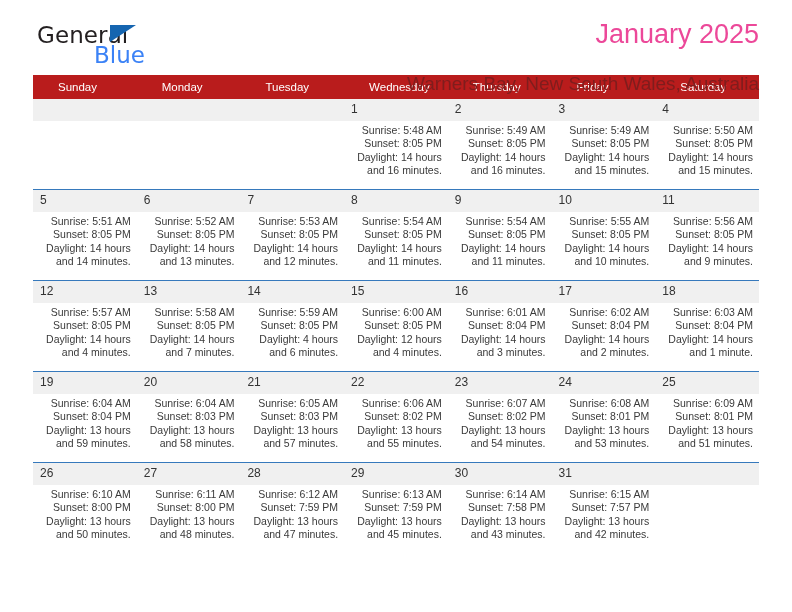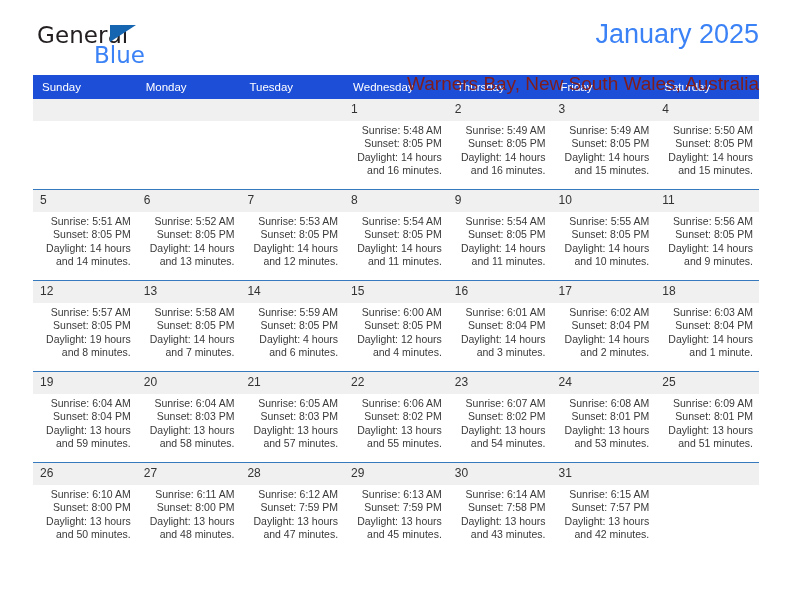--- a/index.html
+++ b/index.html
@@ -61,47 +61,47 @@
     font-family: "DejaVu Sans", sans-serif;
   }
   .title-block {
     position: absolute;
     right: 0;
     top: 18px;
     text-align: right;
   }
   .cal-title {
     font-size: 27px;
-    color: #3b82f6;
+    color: #ec4899;
     line-height: 32px;
     white-space: nowrap;
   }
   .cal-subtitle {
     font-size: 19px;
     color: #7f1d1d;
     line-height: 20px;
     margin-top: 24px;
     white-space: nowrap;
   }
 
   
   .calendar {
     width: 726px;
     border-collapse: collapse;
     table-layout: fixed;
   }
   .calendar col { width: 103.71px; }
 
   thead th {
-    background: #1d4ed8;
+    background: #b91c1c;
     color: #ffffff;
     font-size: 11.5px;
     font-weight: normal;
     text-align: left;
-    padding: 6px 0 6px 9px;
+    padding: 6px 0 6px 25px;
     height: 10px;
     border: none;
   }
 
   tbody tr { height: 90px; }
   tbody td {
     vertical-align: top;
     padding: 0;
     border: none;
     border-top: 1px solid #3679bc;
@@ -301,21 +301,21 @@
             </div>
           </td>
         </tr>
         <tr>
           <td>
             <div class="daybox">
               <div class="daynum">12</div>
               <div class="details">
                 <div>Sunrise: 5:57 AM</div>
                 <div>Sunset: 8:05 PM</div>
-                <div class="wrap">Daylight: 19 hours and 8 minutes.</div>
+                <div class="wrap">Daylight: 14 hours and 4 minutes.</div>
               </div>
             </div>
           </td>
           <td>
             <div class="daybox">
               <div class="daynum">13</div>
               <div class="details">
                 <div>Sunrise: 5:58 AM</div>
                 <div>Sunset: 8:05 PM</div>
                 <div class="wrap">Daylight: 14 hours and 7 minutes.</div>

